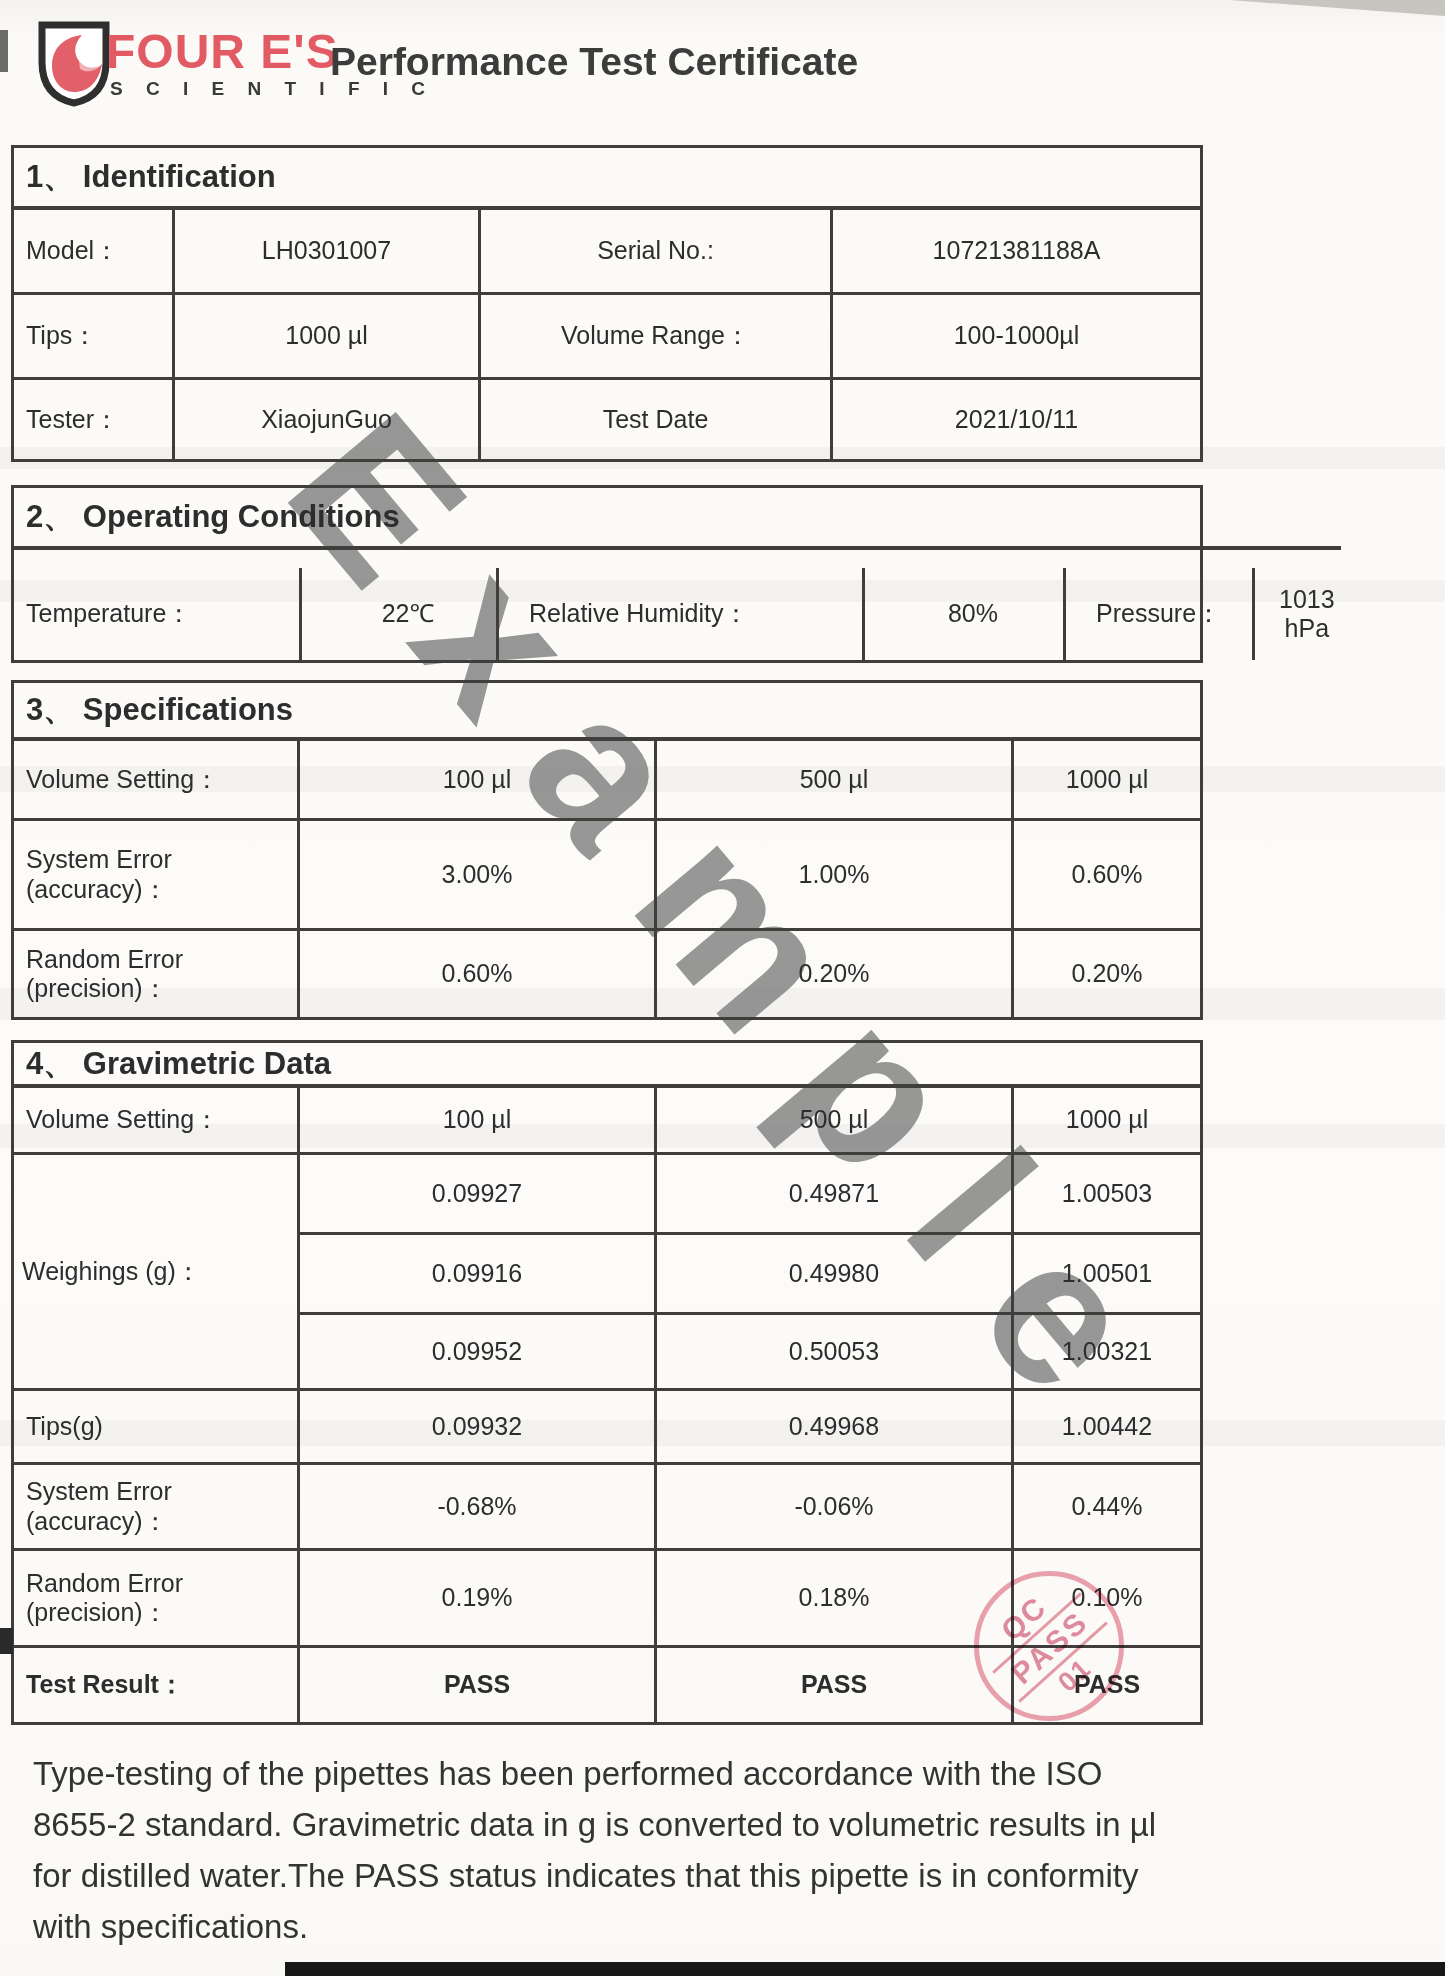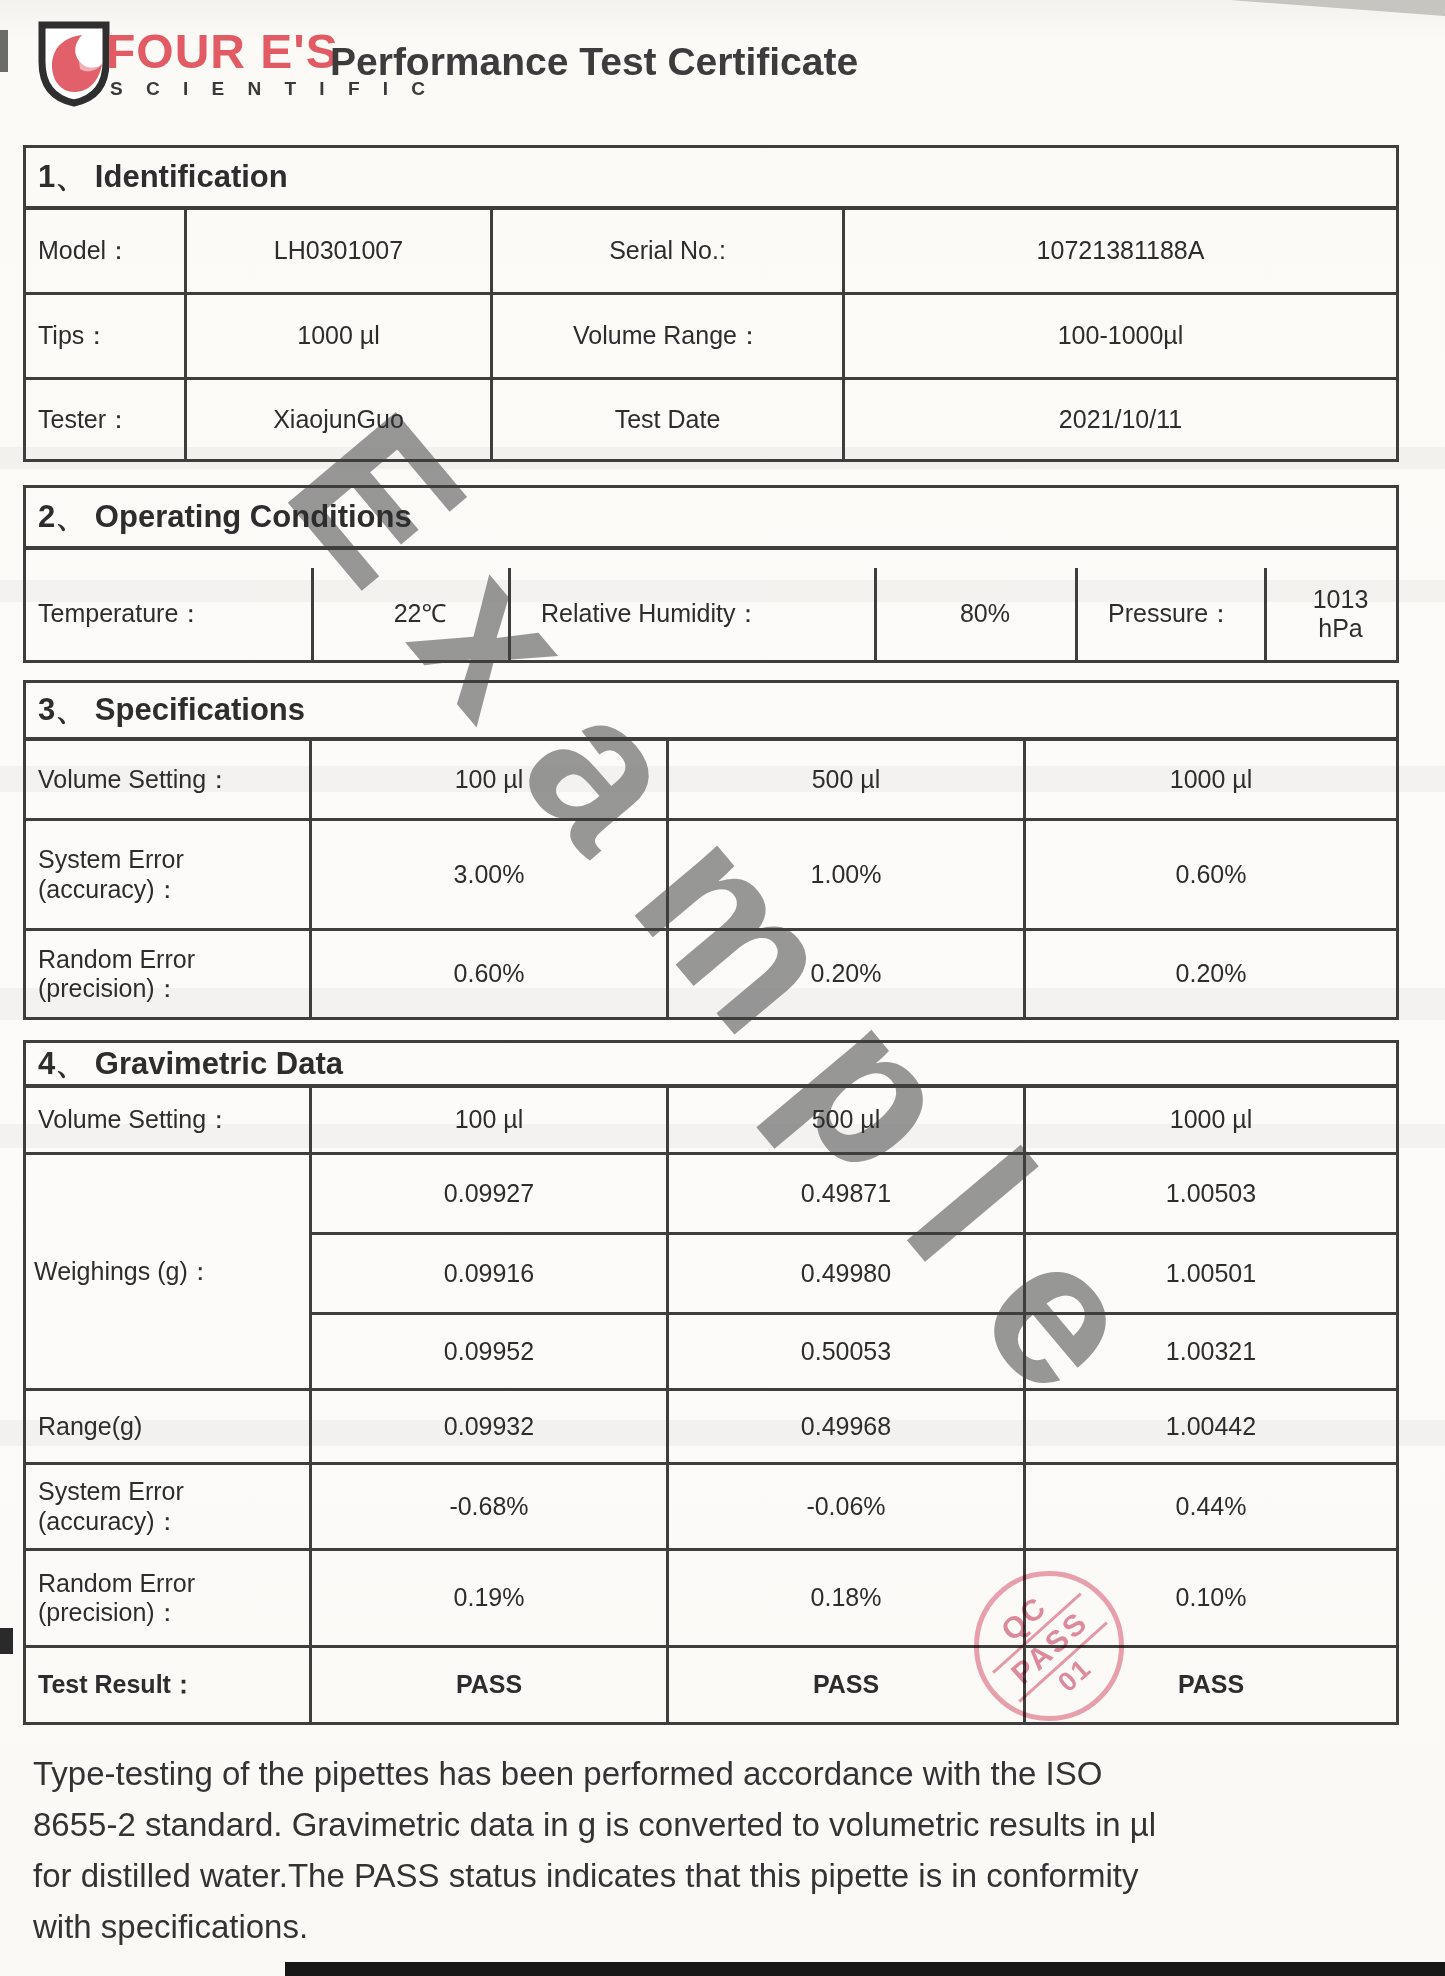--- a/index.html
+++ b/index.html
@@ -19,21 +19,21 @@
   .doc-title{position:absolute; left:330px; top:40px; font-size:39px; font-weight:bold;
          color:#3c3c3c; white-space:nowrap;}
   
   .watermark{
     position:absolute; left:735px; top:925px; z-index:1;
     transform:translate(-50%,-50%) rotate(50deg);
     font-size:205px; font-weight:bold; letter-spacing:58px;
     color:rgba(128,128,128,0.82); white-space:nowrap; pointer-events:none;
   }
   
-  .tbl{position:absolute; left:23px; width:1376px; box-sizing:border-box;
+  .tbl{position:absolute; left:11px; width:1192px; box-sizing:border-box;
        border:3px solid #3f3e3c; display:grid; z-index:2; background:transparent;}
   .cell{box-sizing:border-box; border-right:3px solid #3f3e3c; border-bottom:3px solid #3f3e3c;
         display:flex; align-items:center; font-size:25px; line-height:1.18; padding:2px 6px;}
   .cell.last-col{border-right:none;}
   .cell.last-row{border-bottom:none;}
   .sec-head{grid-column:1/-1; box-sizing:border-box; border-bottom:4px solid #3f3e3c;
         display:flex; align-items:center; padding-left:12px; font-size:31px; font-weight:bold;}
   .lbl{justify-content:flex-start; padding-left:12px;}
   .ctr{justify-content:center; text-align:center;}
   .bold{font-weight:bold;}
@@ -147,21 +147,21 @@
     <div class="cell ctr">0.09927</div>
     <div class="cell ctr">0.49871</div>
     <div class="cell ctr last-col">1.00503</div>
     <div class="cell ctr">0.09916</div>
     <div class="cell ctr">0.49980</div>
     <div class="cell ctr last-col">1.00501</div>
     <div class="cell ctr">0.09952</div>
     <div class="cell ctr">0.50053</div>
     <div class="cell ctr last-col">1.00321</div>
 
-    <div class="cell lbl">Range(g)</div>
+    <div class="cell lbl">Tips(g)</div>
     <div class="cell ctr">0.09932</div>
     <div class="cell ctr">0.49968</div>
     <div class="cell ctr last-col">1.00442</div>
 
     <div class="cell lbl">System Error (accuracy)：</div>
     <div class="cell ctr">-0.68%</div>
     <div class="cell ctr">-0.06%</div>
     <div class="cell ctr last-col">0.44%</div>
 
     <div class="cell lbl">Random Error (precision)：</div>

